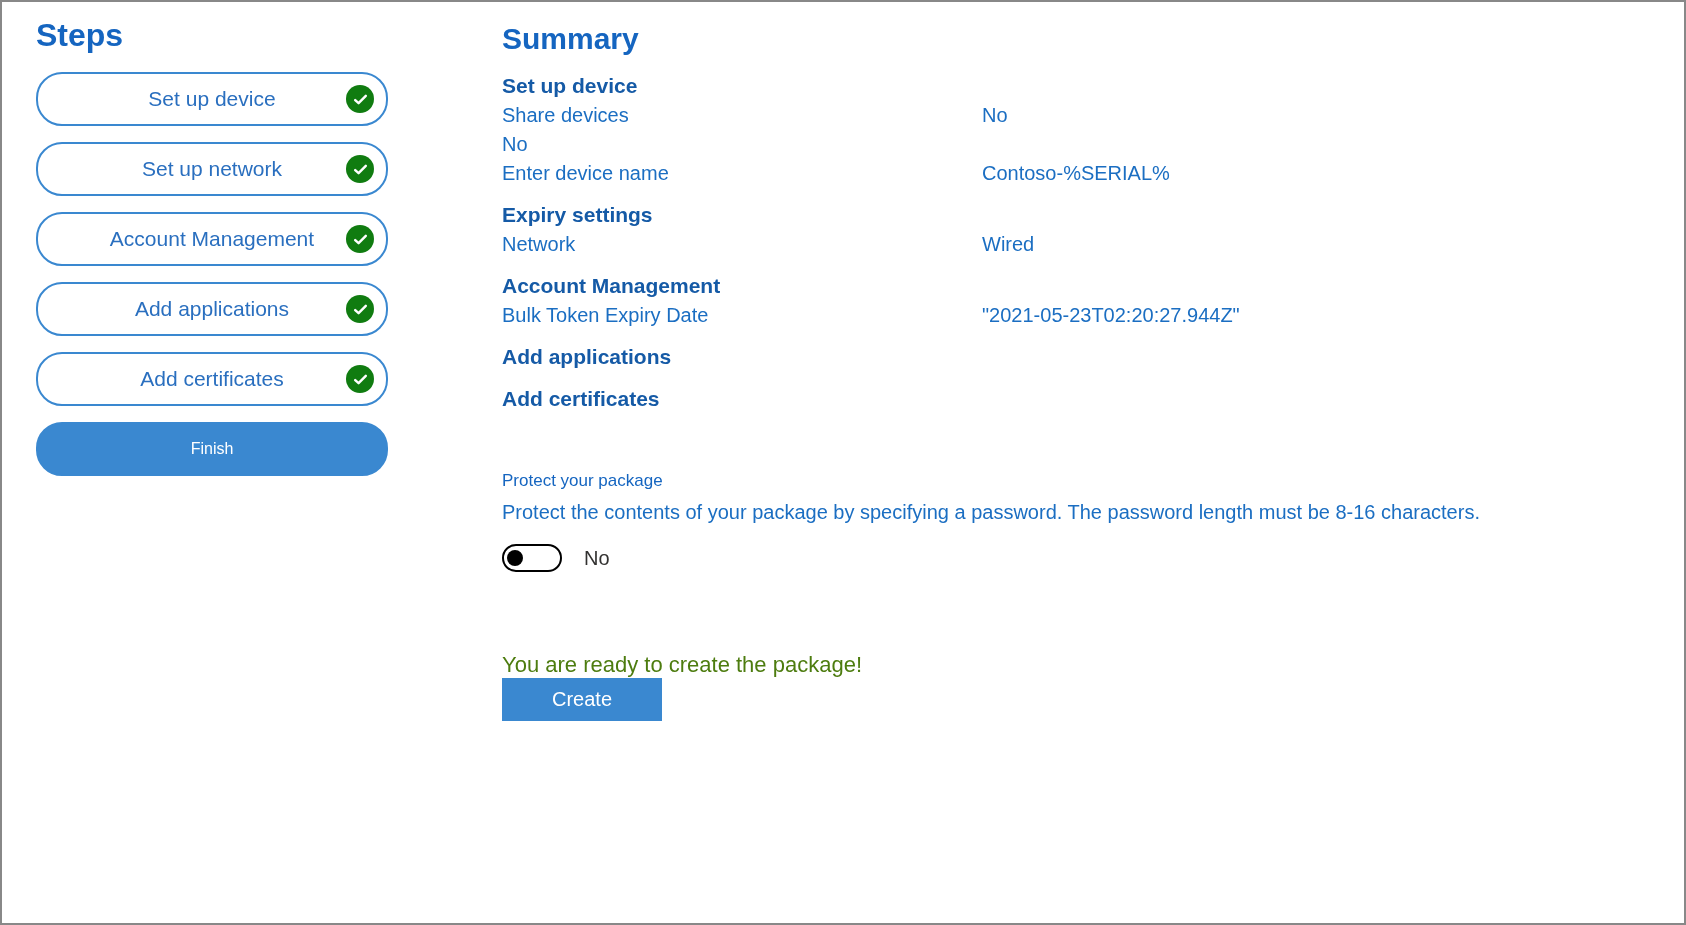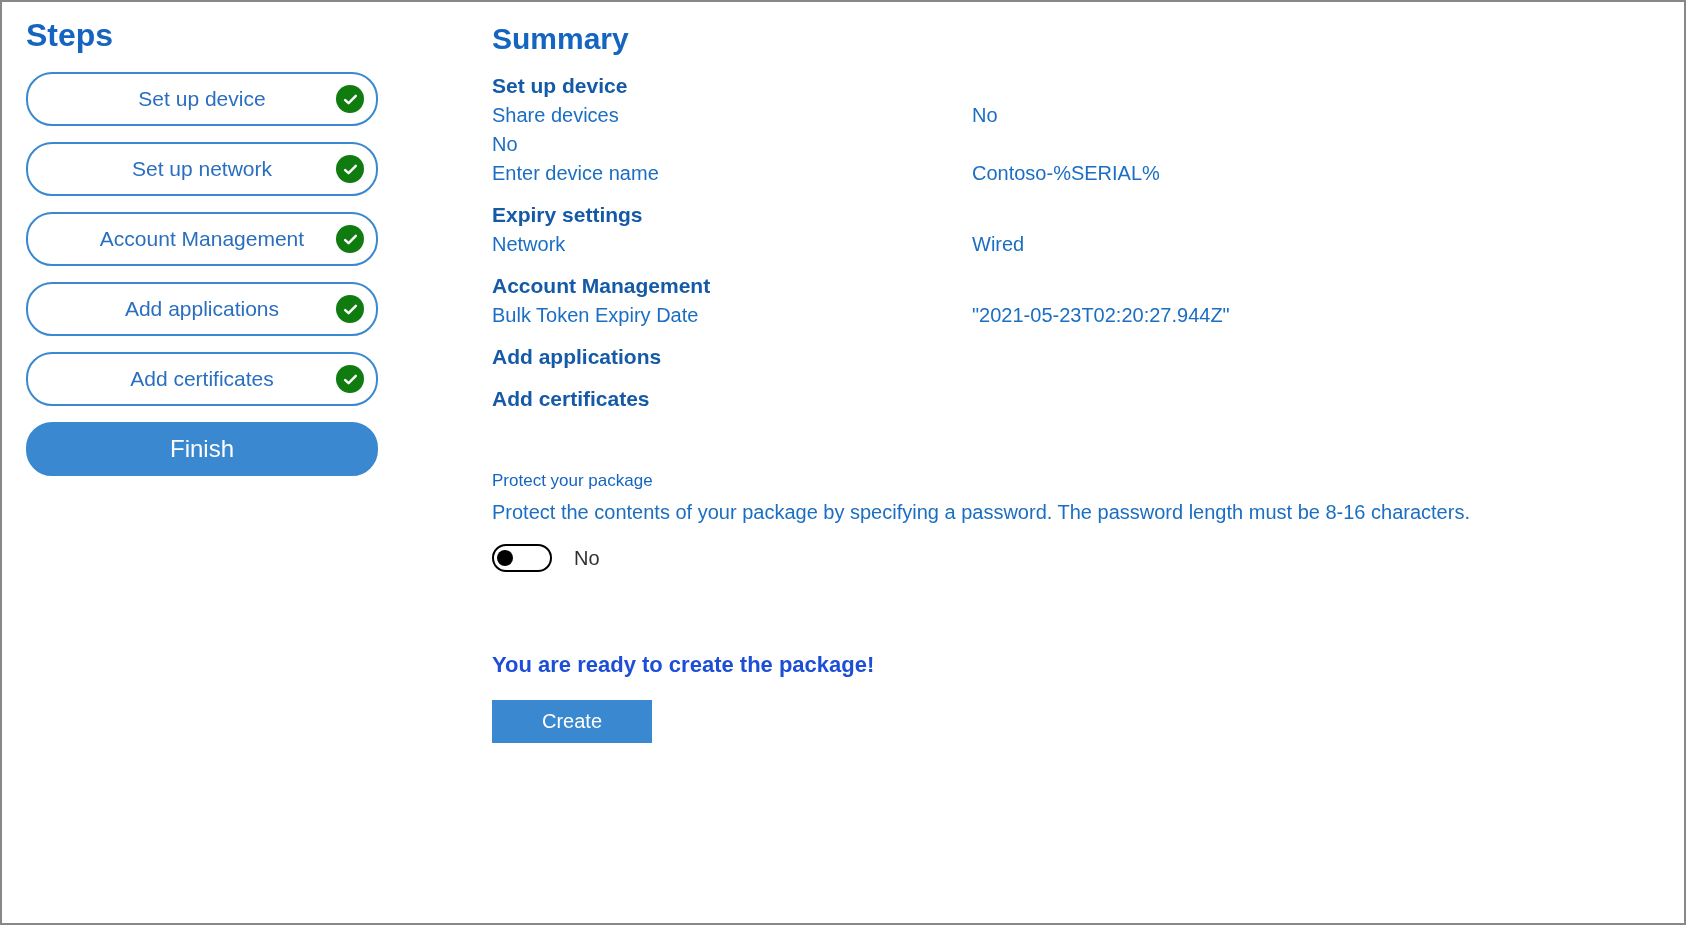--- a/index.html
+++ b/index.html
@@ -12,20 +12,21 @@
       background: white;
       padding: 0;
       color: #323130;
     }
     .container {
       display: flex;
       width: 1686px;
       height: 925px;
       border: 2px solid #888;
       box-sizing: border-box;
+      padding-left: 10px;
     }
     
     .sidebar {
       width: 400px;
       padding: 15px 24px 0 24px;
     }
     .sidebar-title {
       color: #1565c0;
       font-size: 32px;
       font-weight: 600;
@@ -64,21 +65,21 @@
     .step-item .check-icon svg {
       width: 17px;
       height: 17px;
     }
     .step-item.active {
       background: #3a88d0;
       border-color: #3a88d0;
     }
     .step-item.active .label {
       color: white;
-      font-size: 24px;
+      font-size: 16px;
     }
     
     .main {
       flex: 1;
       padding: 20px 30px 0 90px;
     }
     .main-title {
       color: #1565c0;
       font-size: 30px;
       font-weight: 700;
@@ -150,24 +151,23 @@
       border-radius: 50%;
     }
     .toggle-label {
       color: #323130;
       font-size: 20px;
     }
     .ready-section {
       margin-top: 80px;
     }
     .ready-text {
-      color: #1d4ed8;
+      color: #4d7c0f;
       font-size: 22px;
-      font-weight: 700;
-      margin-bottom: 22px;
+      font-weight: 400;
     }
     .create-button {
       background: #3a88d0;
       color: white;
       border: none;
       font-size: 20px;
       padding: 10px 50px;
       cursor: pointer;
       font-family: Liberation Sans, sans-serif;
     }

